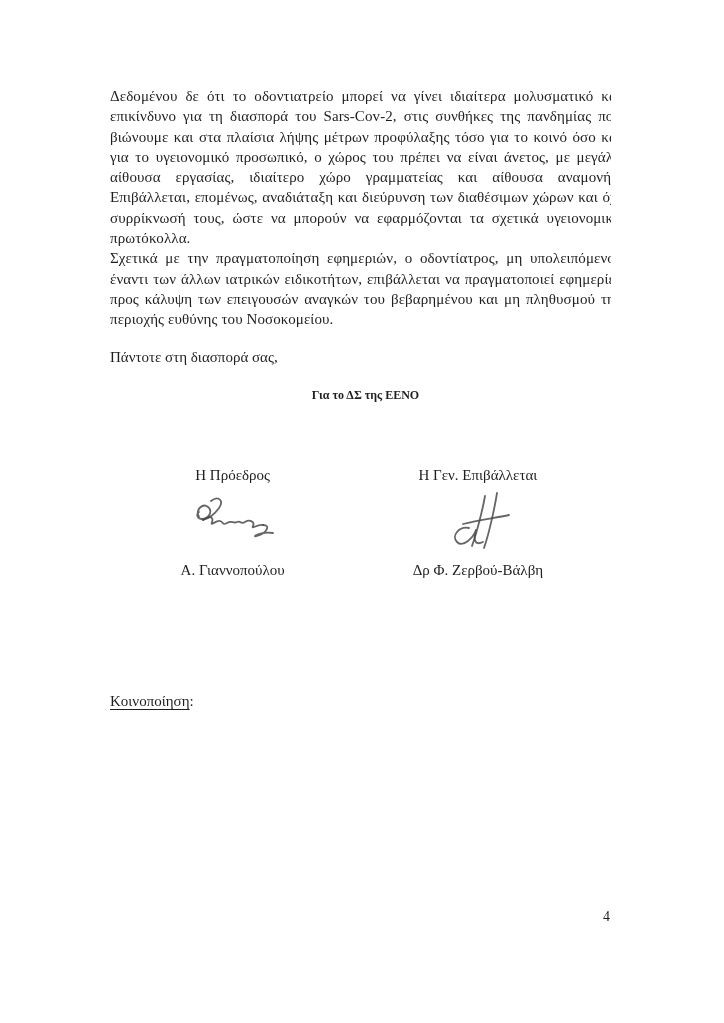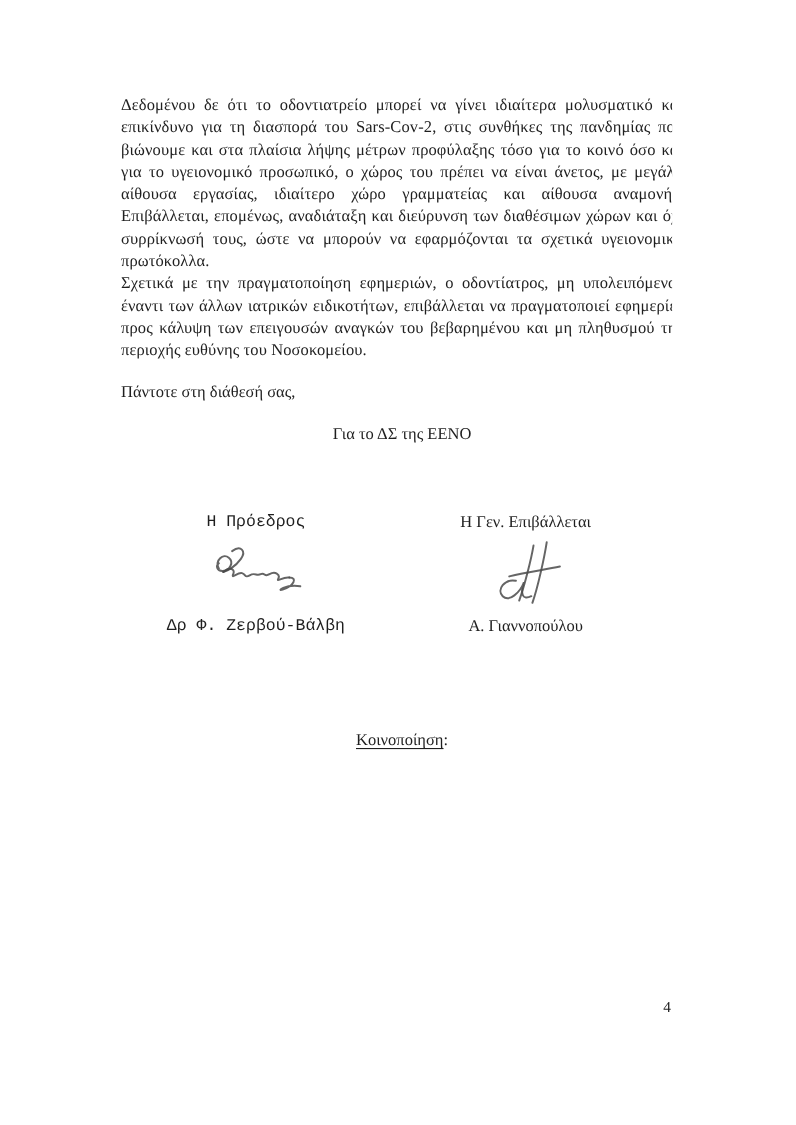--- a/index.html
+++ b/index.html
@@ -26,65 +26,66 @@
     letter-spacing: 0.1px;
   }
   .closing {
     margin: 17px 0 0 0;
     font-size: 15px;
     line-height: 20.3px;
     text-align: left;
   }
   .signoff {
     margin: 18px 0 0 0;
-    font-size: 15px;
+    font-size: 12px;
     line-height: 20.3px;
     text-align: center;
+    font-weight: bold;
   }
   .sig-grid {
     display: flex;
     width: 100%;
   }
   .sig-col { text-align: center; }
-  .sig-col.left  { width: 48%; font-family: Liberation Mono, monospace; }
+  .sig-col.left  { width: 48%; }
   .sig-col.right { width: 48%; }
   .sig-titles { margin-top: 60px; font-size: 15px; line-height: 20.3px; }
   .sig-images { margin-top: 5px; height: 64px; align-items: flex-start; }
   .sig-names  { margin-top: 6px; font-size: 15px; line-height: 20.3px; }
   .sig-svg { display: inline-block; }
   .sig-svg path {
     fill: none;
     stroke: #4a4a4a;
     stroke-width: 1.8;
     stroke-linecap: round;
     stroke-linejoin: round;
     opacity: 0.85;
   }
-  .cc-block { margin-top: 82px; font-size: 15px; line-height: 21.5px; text-align: center; }
+  .cc-block { margin-top: 110px; font-size: 15px; line-height: 21.5px; }
   .cc-label { text-decoration: underline; text-underline-offset: 3px; }
   .cc-value { margin: 0; }
   .page-number {
     position: absolute;
     top: 909px;
     left: 603px;
     font-size: 14px;
     color: #1f1f1f;
   }
 </style>
 </head>
 <body>
 
 <div class="page">
   <div class="content">
 
     <p class="body-par">Δεδομένου δε ότι το οδοντιατρείο μπορεί να γίνει ιδιαίτερα μολυσματικό και επικίνδυνο για τη διασπορά του Sars-Cov-2, στις συνθήκες της πανδημίας που βιώνουμε και στα πλαίσια λήψης μέτρων προφύλαξης τόσο για το κοινό όσο και για το υγειονομικό προσωπικό, ο χώρος του πρέπει να είναι άνετος, με μεγάλη αίθουσα εργασίας, ιδιαίτερο χώρο γραμματείας και αίθουσα αναμονής. Επιβάλλεται, επομένως, αναδιάταξη και διεύρυνση των διαθέσιμων χώρων και όχι συρρίκνωσή τους, ώστε να μπορούν να εφαρμόζονται τα σχετικά υγειονομικά πρωτόκολλα.</p>
 
     <p class="body-par">Σχετικά με την πραγματοποίηση εφημεριών, ο οδοντίατρος, μη υπολειπόμενος έναντι των άλλων ιατρικών ειδικοτήτων, επιβάλλεται να πραγματοποιεί εφημερίες προς κάλυψη των επειγουσών αναγκών του βεβαρημένου και μη πληθυσμού της περιοχής ευθύνης του Νοσοκομείου.</p>
 
-    <p class="closing">Πάντοτε στη διάθεσή σας,</p>
+    <p class="closing">Πάντοτε στη διασπορά σας,</p>
 
     <p class="signoff">Για το ΔΣ της ΕΕΝΟ</p>
 
     <div class="sig-grid sig-titles">
       <div class="sig-col left">Η Πρόεδρος</div>
       <div class="sig-col right">Η Γεν. Επιβάλλεται</div>
     </div>
 
     <div class="sig-grid sig-images">
       <div class="sig-col left">
@@ -99,22 +100,22 @@
         <svg class="sig-svg" width="70" height="62" viewBox="0 0 70 62" xmlns="http://www.w3.org/2000/svg">
           <path d="M42,6 C40,18 34,42 29,56"></path>
           <path d="M54,3 C52,16 46,44 41,58"></path>
           <path d="M20,34 C36,30 52,28 66,25"></path>
           <path d="M26,38 C16,36 8,46 14,52 C20,58 30,48 33,40 C30,50 32,56 40,52"></path>
         </svg>
       </div>
     </div>
 
     <div class="sig-grid sig-names">
+      <div class="sig-col right">Α. Γιαννοπούλου</div>
       <div class="sig-col left">Δρ Φ. Ζερβού-Βάλβη</div>
-      <div class="sig-col right">Α. Γιαννοπούλου</div>
     </div>
 
     <div class="cc-block">
       <div>
         <span class="cc-label">Κοινοποίηση</span><span>:</span>
       </div>
     </div>
 
   </div>
 

